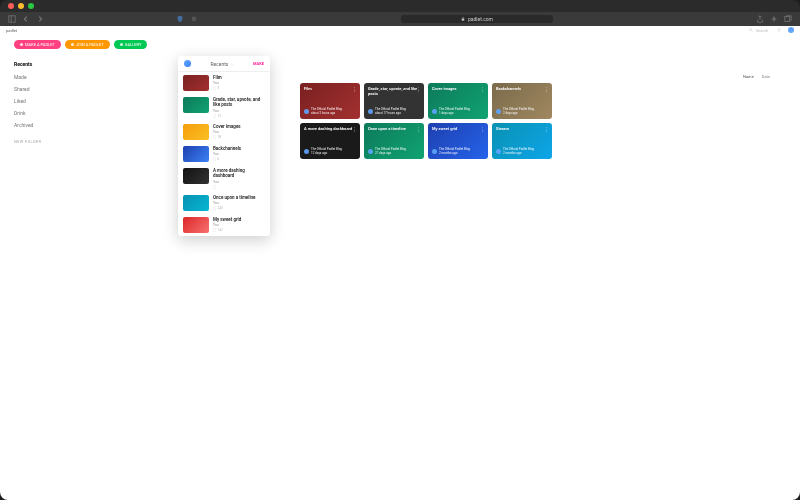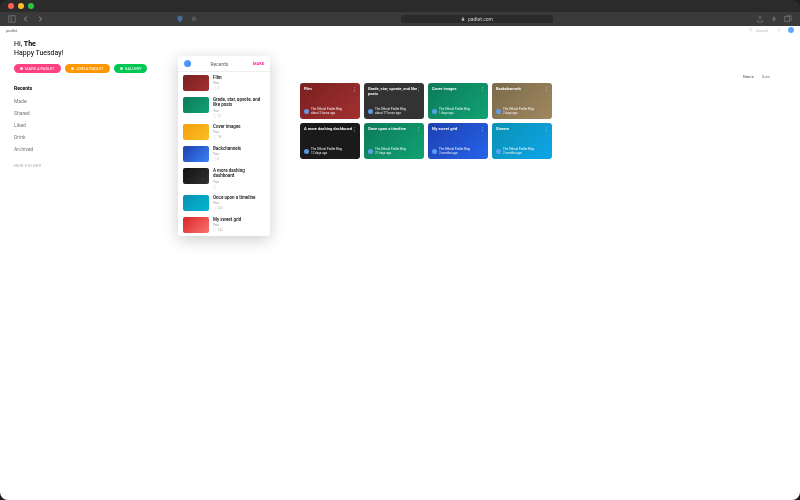--- a/index.html
+++ b/index.html
@@ -113,24 +113,20 @@
       <span>Search</span>
       <svg class="searchicon" viewBox="0 0 10 10" style="margin-left:6px">
           <path d="M1 2h8M2 5h6M3 8h4" stroke="#bbb"></path>
         </svg>
       <div style="width:6px;height:6px;border-radius:50%;background:#60a5fa;margin-left:4px"></div>
     </div>
   </div>
 
   <div class="main">
     <div class="sidebar">
-      <div class="greet">
-        <span>Hi, </span><b>The</b><br>
-        <span>Happy Tuesday!</span>
-      </div>
       <div class="btns">
         <div class="pill pmake">
             <span class="pilli"></span>
             <span>MAKE A PADLET</span>
           </div>
         <div class="pill pjoin">
             <span class="pilli"></span>
             <span>JOIN A PADLET</span>
           </div>
         <div class="pill pgal">

